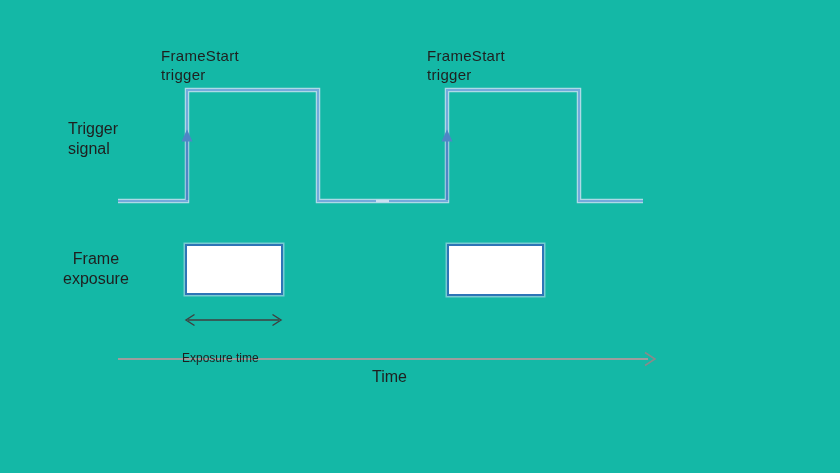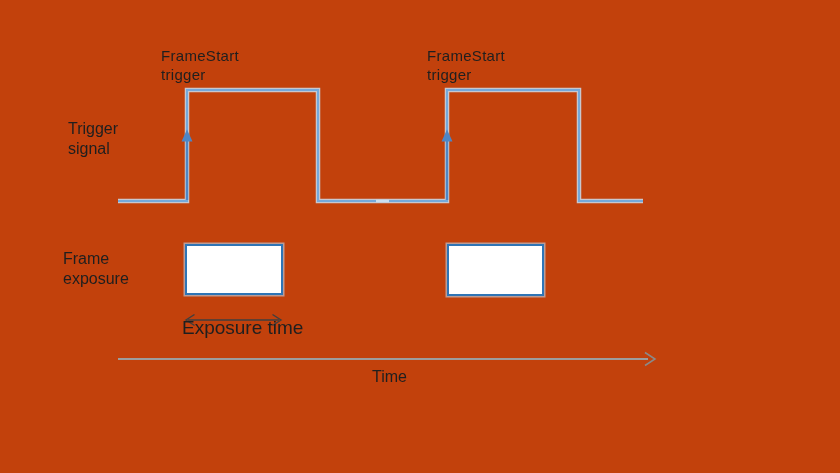--- a/index.html
+++ b/index.html
@@ -1,36 +1,36 @@
 <!DOCTYPE html>
 <html><head>
 <meta charset="utf-8">
 <style>
   html, body { margin: 0; padding: 0; background: #ffffff; }
   .canvas {
     position: relative;
     width: 840px;
     height: 473px;
-    background: #c2410c;
+    background: #14b8a6;
     overflow: hidden;
     font-family: "Liberation Sans", sans-serif;
   }
   svg.diagram { position: absolute; left: 0; top: 0; }
   .lbl {
     position: absolute;
     color: #1f1f1f;
     white-space: pre-line;
     font-family: "Liberation Sans", sans-serif;
   }
   .framestart { font-size: 15px; line-height: 19px; letter-spacing: 0.3px; }
   .fs1 { left: 161px; top: 46px; }
   .fs2 { left: 427px; top: 46px; }
   .trigger-signal { left: 68px; top: 119px; font-size: 16px; line-height: 20px; }
-  .frame-exposure { left: 63px; top: 249px; font-size: 16px; line-height: 20px; }
-  .exposure-time { left: 182px; top: 317px; font-size: 19px; text-align: right; }
+  .frame-exposure { left: 63px; top: 249px; font-size: 16px; line-height: 20px; text-align: center; }
+  .exposure-time { left: 182px; top: 351px; font-size: 12px; text-align: right; }
   .time-label { left: 372px; top: 368px; font-size: 16px; text-align: center; }
 </style>
 </head>
 <body>
 
 <div class="canvas">
 
   <svg class="diagram" width="840" height="473" viewBox="0 0 840 473">
 
     <path d="M118 201 L187 201 L187 90 L318 90 L318 201 L447 201 L447 90 L579 90 L579 201 L643 201" fill="none" stroke-width="4.5" stroke-linejoin="miter" opacity="0.85" stroke="#c9dff2"></path>

